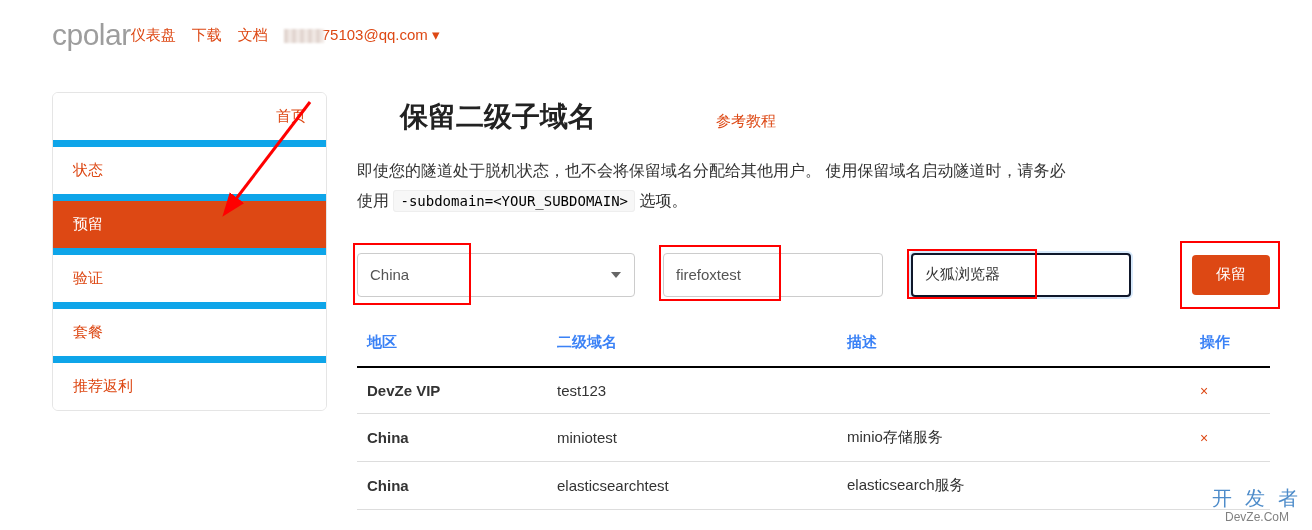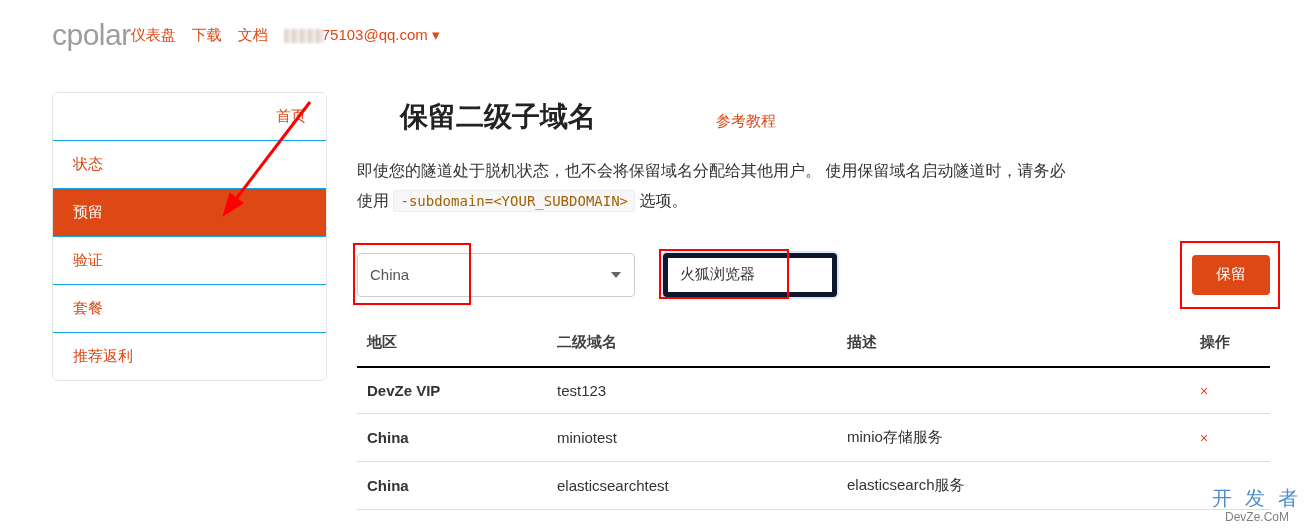--- a/index.html
+++ b/index.html
@@ -56,21 +56,21 @@
       border: 1px solid #e5e5e5;
       border-radius: 6px;
       overflow: hidden;
       font-size: 15px;
       flex-shrink: 0;
     }
     .sidebar-item {
       padding: 14px 20px;
       color: #dd4814;
       cursor: pointer;
-      border-top: 1px solid #0ea5e9;
+      border-top: 7px solid #0ea5e9;
       background: #fff;
     }
     .sidebar-item:first-child { border-top: none; text-align: right; }
     .sidebar-item.active {
       background: #dd4814;
       color: #fff;
     }
     .main {
       flex: 1;
       padding-top: 6px;
@@ -94,21 +94,21 @@
       text-decoration: none;
     }
     .desc {
       margin-top: 20px;
       font-size: 16px;
       color: #333;
       line-height: 1.9;
       max-width: 720px;
     }
     .code-inline {
-      color: #a16207;
+      color: #000000;
       background: #f7f7f7;
       padding: 2px 6px;
       border: 1px solid #eee;
       border-radius: 3px;
       font-family: Menlo, Consolas, monospace;
       font-size: 14px;
     }
     .form-row {
       margin-top: 36px;
       display: flex;
@@ -131,38 +131,38 @@
       position: absolute;
       right: 14px; top: 50%;
       width: 0; height: 0;
       border-left: 5px solid transparent;
       border-right: 5px solid transparent;
       border-top: 6px solid #666;
       transform: translateY(-50%);
       pointer-events: none;
     }
     .inp.sub { width: 220px; }
-    .inp.desc-inp { width: 174px; border: 5px solid #0f172a; box-shadow: 0 0 0 2px rgba(95,167,239,.25); color:#333; }
+    .inp.desc-inp { width: 220px; border: 2px solid #0f172a; box-shadow: 0 0 0 2px rgba(95,167,239,.25); color:#333; }
     .btn-reserve {
       background: #dd4814;
       color: #fff;
       border: none;
       border-radius: 4px;
       width: 78px;
       height: 40px;
       font-size: 15px;
       cursor: pointer;
     }
     .hl { position: absolute; border: 2px solid #ff0000; pointer-events: none; }
     .hl2 { width: 122px; height: 56px; }
     .hl3 { width: 130px; height: 50px; }
     .hl4 { width: 100px; height: 68px; }
     .table-wrap { margin-top: 24px; }
     table { width: 100%; border-collapse: collapse; font-size: 15px; }
-    th { text-align: left; font-weight: 700; padding: 12px 10px 14px; border-bottom: 2px solid #000; color:#404040;}
+    th { text-align: left; font-weight: 700; padding: 12px 10px 14px; border-bottom: 2px solid #000; color:#3b82f6;}
     td { padding: 14px 10px; border-bottom: 1px solid #ddd; color:#333;}
     td.strong { font-weight: 700; }
     .del {
       color: #dd4814;
       cursor: pointer;
       font-size: 14px;
     }
     .arrow-svg {
       position: absolute;
       left: 218px;
@@ -234,20 +234,24 @@
     </p>
 
     <div class="form-row">
       <span class="pos-rel">
         <span class="sel-wrap">
           <select class="sel">
             <option>China</option>
           </select>
         </span>
         <span class="hl" style="left:-4px;top:-10px;width:118px;height:62px"></span>
+      </span>
+      <span class="pos-rel">
+        <input class="inp sub" value="firefoxtest" style="">
+        <span class="hl hl2" style="left:-4px;top:-8px"></span>
       </span>
       <span class="pos-rel">
         <input class="inp desc-inp" value="火狐浏览器" style="">
         <span class="hl hl3" style="left:-4px;top:-4px"></span>
       </span>
       <span style="flex:1"></span>
       <span class="pos-rel">
         <button class="btn-reserve">保留</button>
         <span class="hl hl4" style="left:-12px;top:-14px"></span>
       </span>

